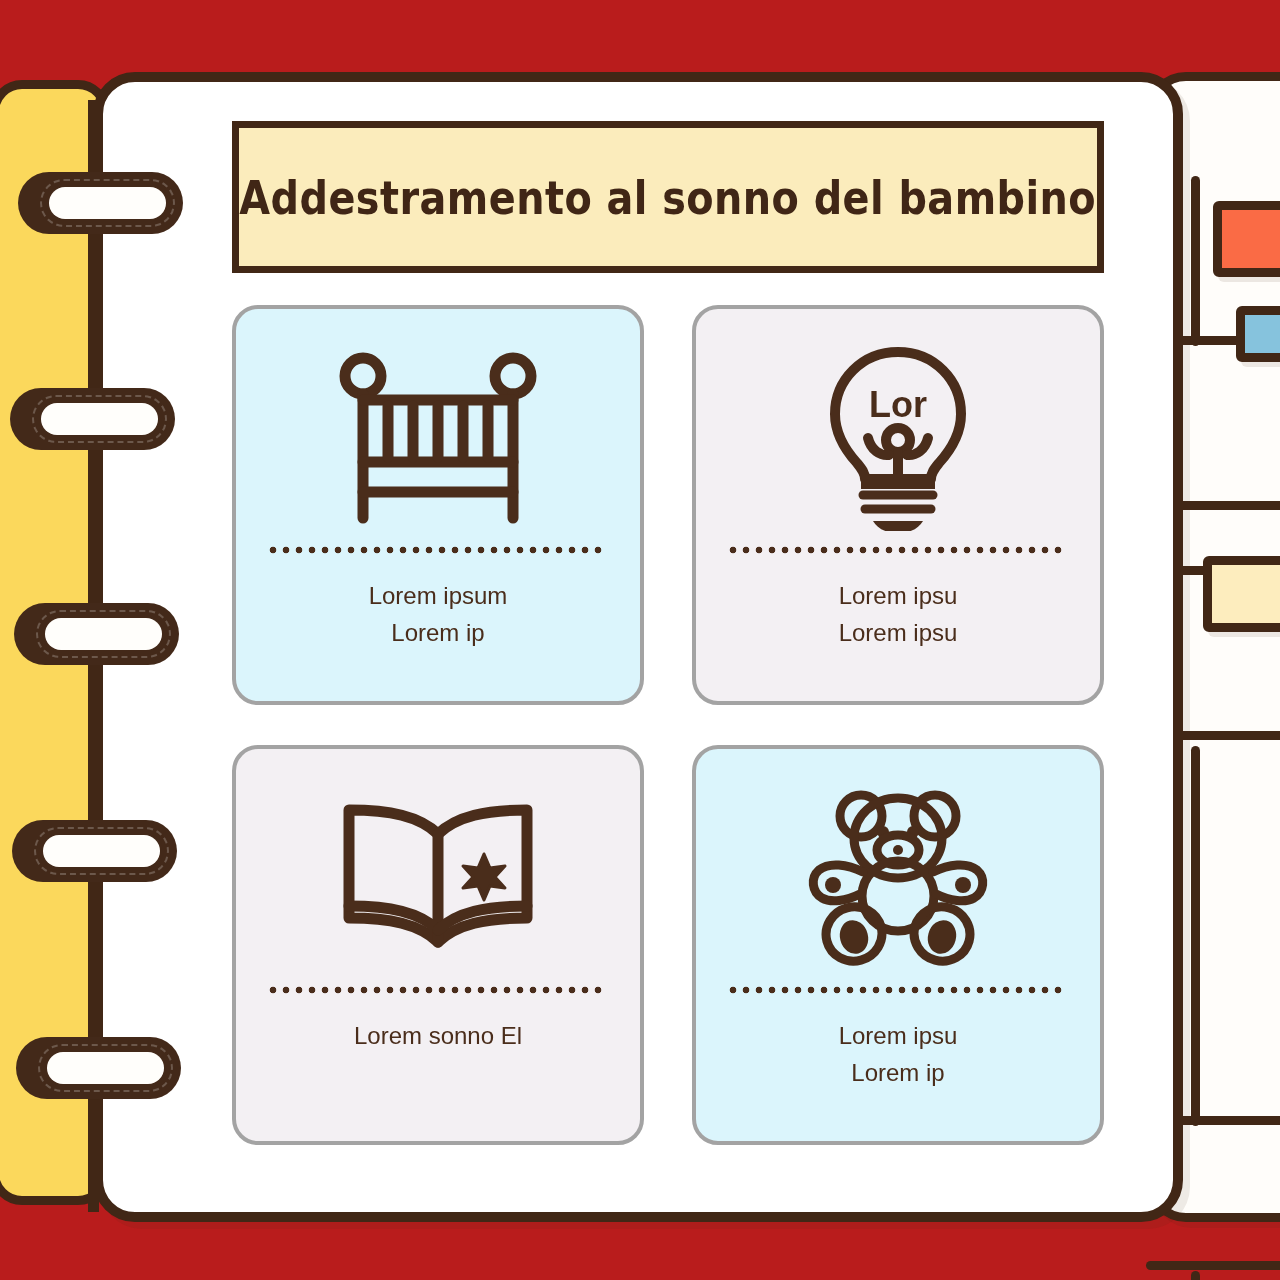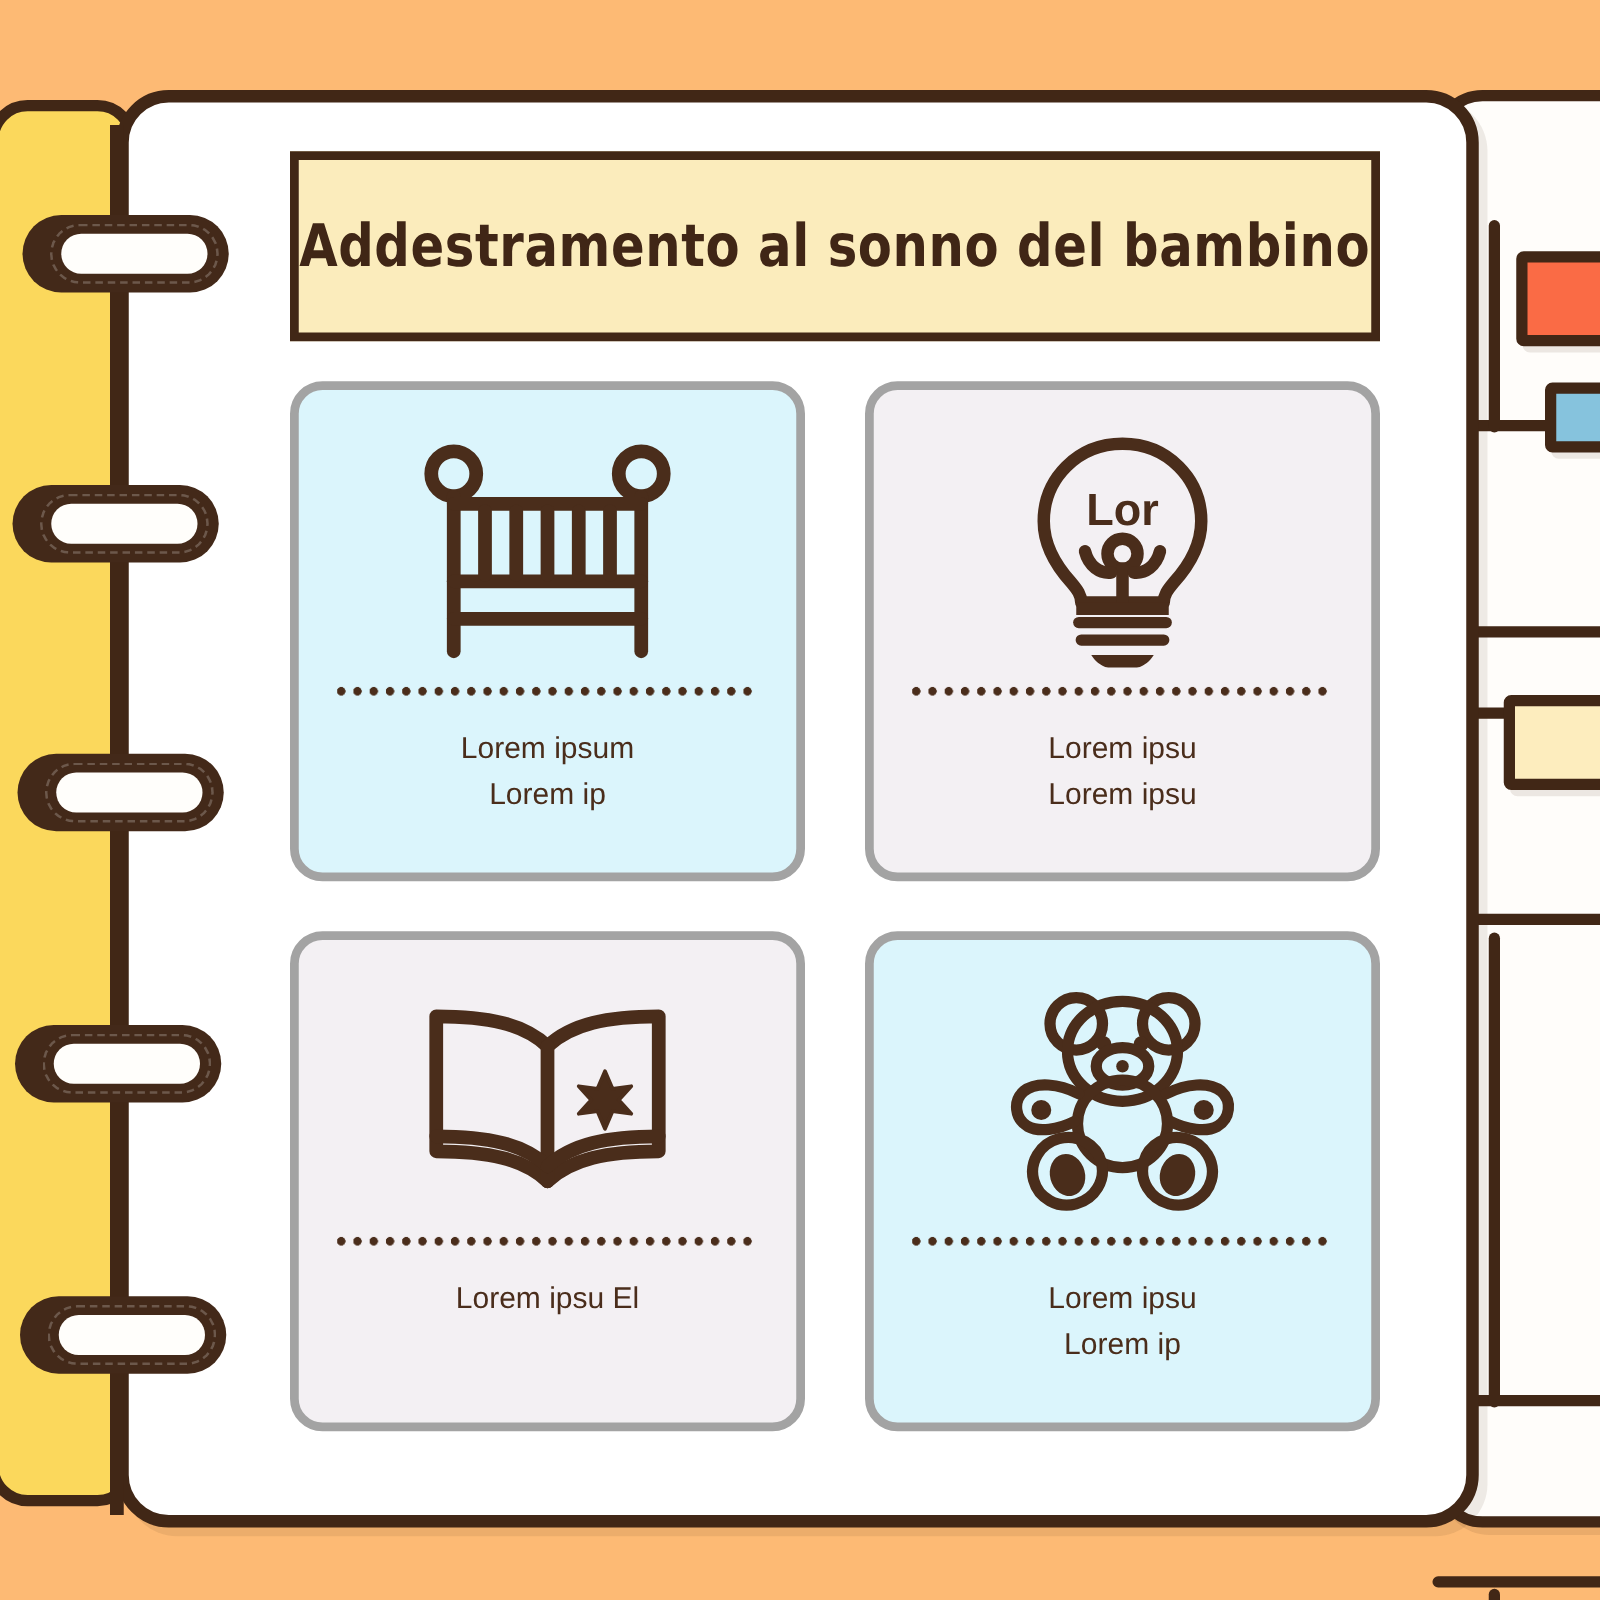--- a/index.html
+++ b/index.html
@@ -11,21 +11,21 @@
   }
   body {
     background: #FCF3DF;
     font-family: "Liberation Sans", sans-serif;
   }
 
   #stage {
     position: relative;
     width: 1280px;
     height: 1280px;
-    background: #fdba74;
+    background: #b91c1c;
   }
 
   
   .stack-layer {
     position: absolute;
     background: #FFFDFA;
     border: 9px solid #412716;
     border-radius: 40px;
     box-sizing: border-box;
     box-shadow: 6px 6px 0 rgba(65,39,22,0.10);
@@ -165,21 +165,21 @@
     width: 872px;
     height: 845px;
     display: grid;
     grid-template-columns: 412px 412px;
     grid-template-rows: 400px 400px;
     column-gap: 48px;
     row-gap: 40px;
   }
 
   .card {
-    border: 7px solid #a3a3a3;
+    border: 4px solid #a3a3a3;
     border-radius: 26px;
     box-sizing: border-box;
     display: flex;
     flex-direction: column;
     align-items: center;
     position: relative;
     overflow: hidden;
   }
   .card.blue { background: #DBF5FC; }
   .card.gray { background: #F3F0F3; }
@@ -305,21 +305,21 @@
           <path d="M105 32C86 14 57 8 16 8v108c41 0 70 6 89 24"></path>
           <path d="M105 32c19-18 48-24 89-24v108c-41 0-70 6-89 24"></path>
           <line x1="105" y1="32" x2="105" y2="140"></line>
           <path d="M16 104c41 0 70 6 89 24"></path>
           <path d="M194 104c-41 0-70 6-89 24"></path>
           <path d="M151 52l6 14 15-2-10 11 10 11-15-2-6 14-6-14-15 2 10-11-10-11 15 2z" fill="#4A2D1B" stroke="#4A2D1B" stroke-width="3"></path>
         </svg>
       </div>
       <div class="dot-divider"></div>
       <div class="card-text">
-        <span>Lorem ipsu El</span>
+        <span>Lorem sonno El</span>
       </div>
     </div>
 
     <div class="card blue">
       <div class="card-icon">
         <svg width="186" height="176" viewBox="0 0 186 176" fill="none" stroke="#4A2D1B" stroke-width="9" stroke-linecap="round" stroke-linejoin="round">
           <circle cx="56" cy="26" r="21"></circle>
           <circle cx="130" cy="26" r="21"></circle>
           <ellipse cx="93" cy="48" rx="44" ry="40"></ellipse>
           <circle cx="78" cy="42" r="6" fill="#4A2D1B" stroke="none"></circle>

